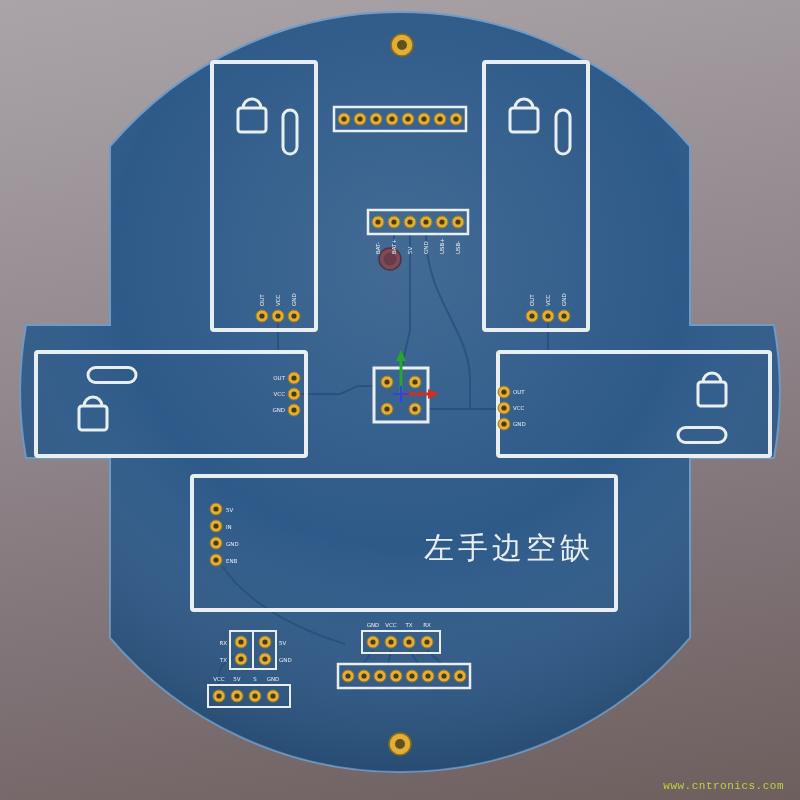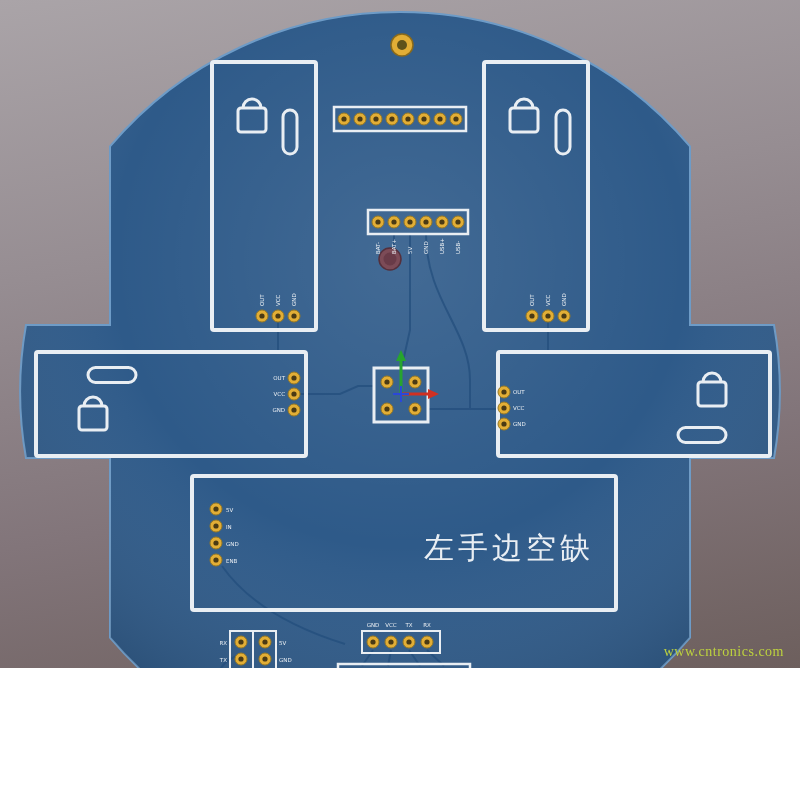--- a/index.html
+++ b/index.html
@@ -1,25 +1,25 @@
 <!DOCTYPE html>
 <html><head>
 <meta charset="utf-8">
 <style>
   html,body{margin:0;padding:0;}
   .stage{
-    position:relative;width:800px;height:668px;overflow:hidden;
+    position:relative;width:800px;height:800px;overflow:hidden;
     background:linear-gradient(170deg,#aaa4a8 0%,#968d92 35%,#82757a 68%,#6d5f5d 100%);
     font-family:"DejaVu Sans",sans-serif;
   }
   .stage svg{position:absolute;left:0;top:0;}
   .watermark{
     position:absolute;right:16px;bottom:8px;
-    color:#bdd23e;font-size:14px;letter-spacing:.5px;
-    font-family:Liberation Serif, serif;
+    color:#bdd23e;font-size:11px;letter-spacing:.5px;
+    font-family:Liberation Mono, monospace;
   }
   text{font-family:"DejaVu Sans",sans-serif;}
   .pin-label{font-size:5.5px;}
   .notice{font-size:30px;letter-spacing:4px;}
 </style>
 </head>
 <body>
 
 <div class="stage">
 <svg width="800" height="800" viewBox="0 0 800 800">

